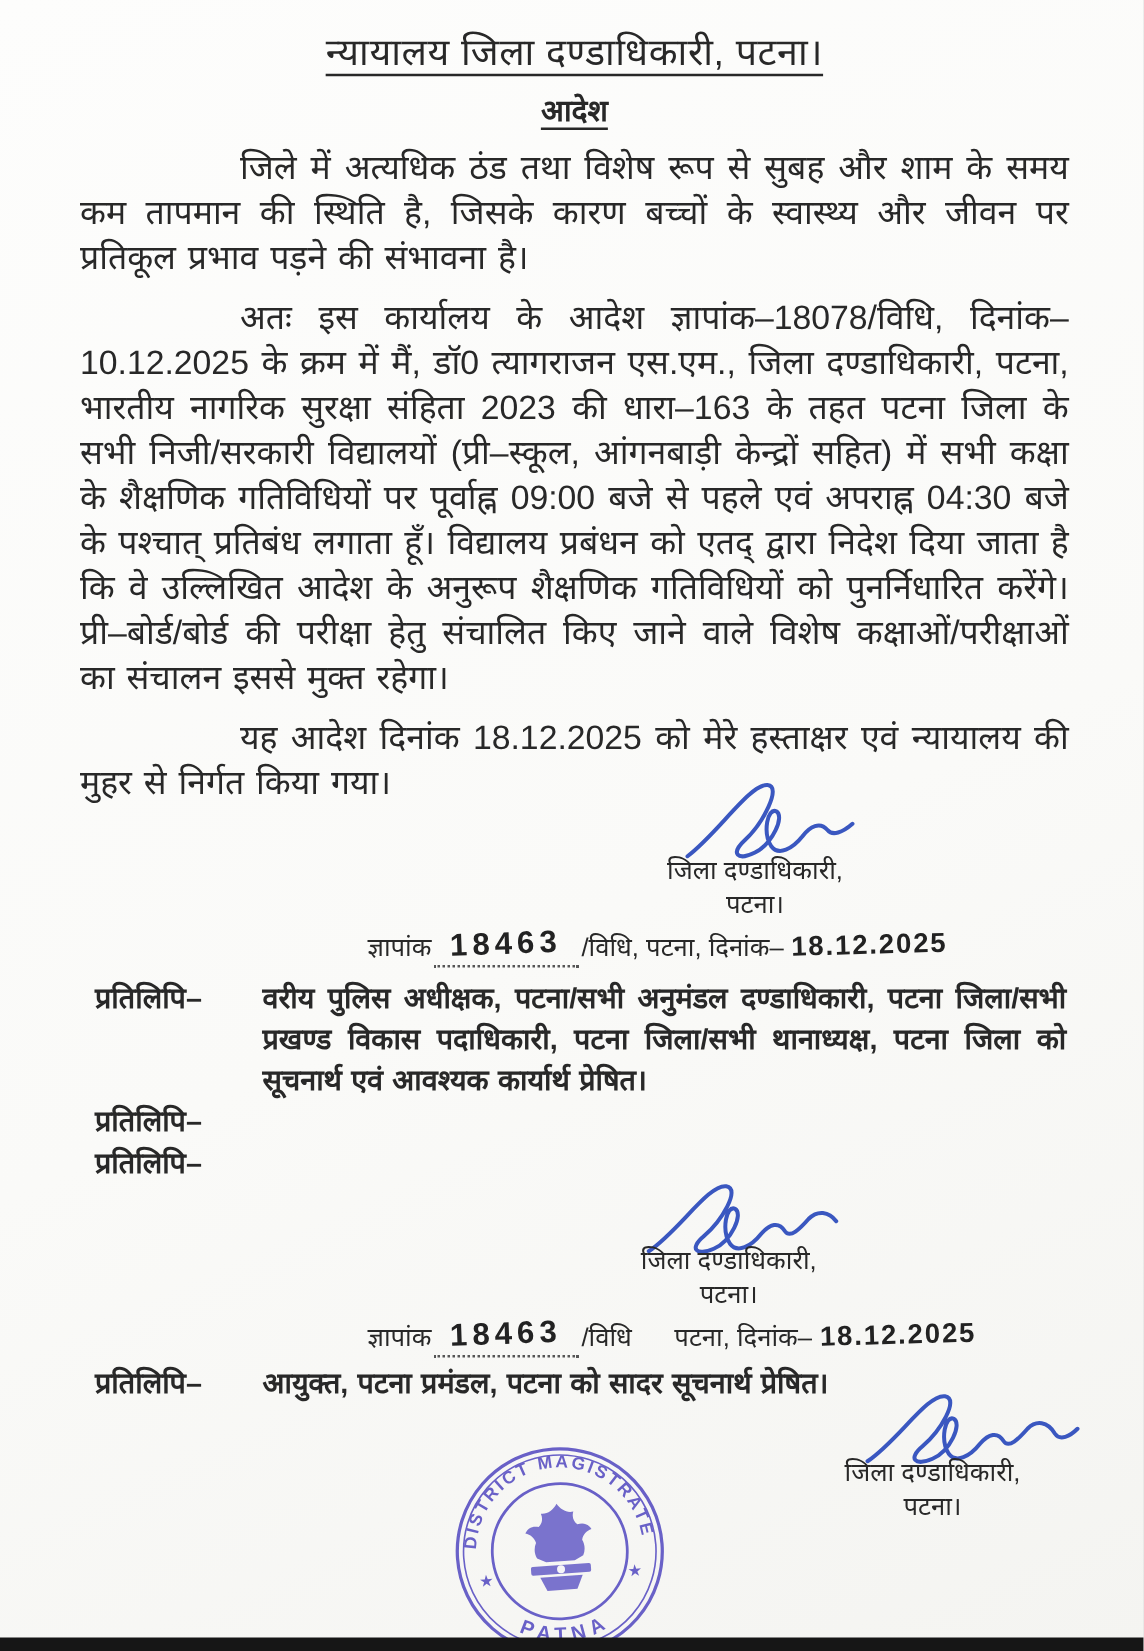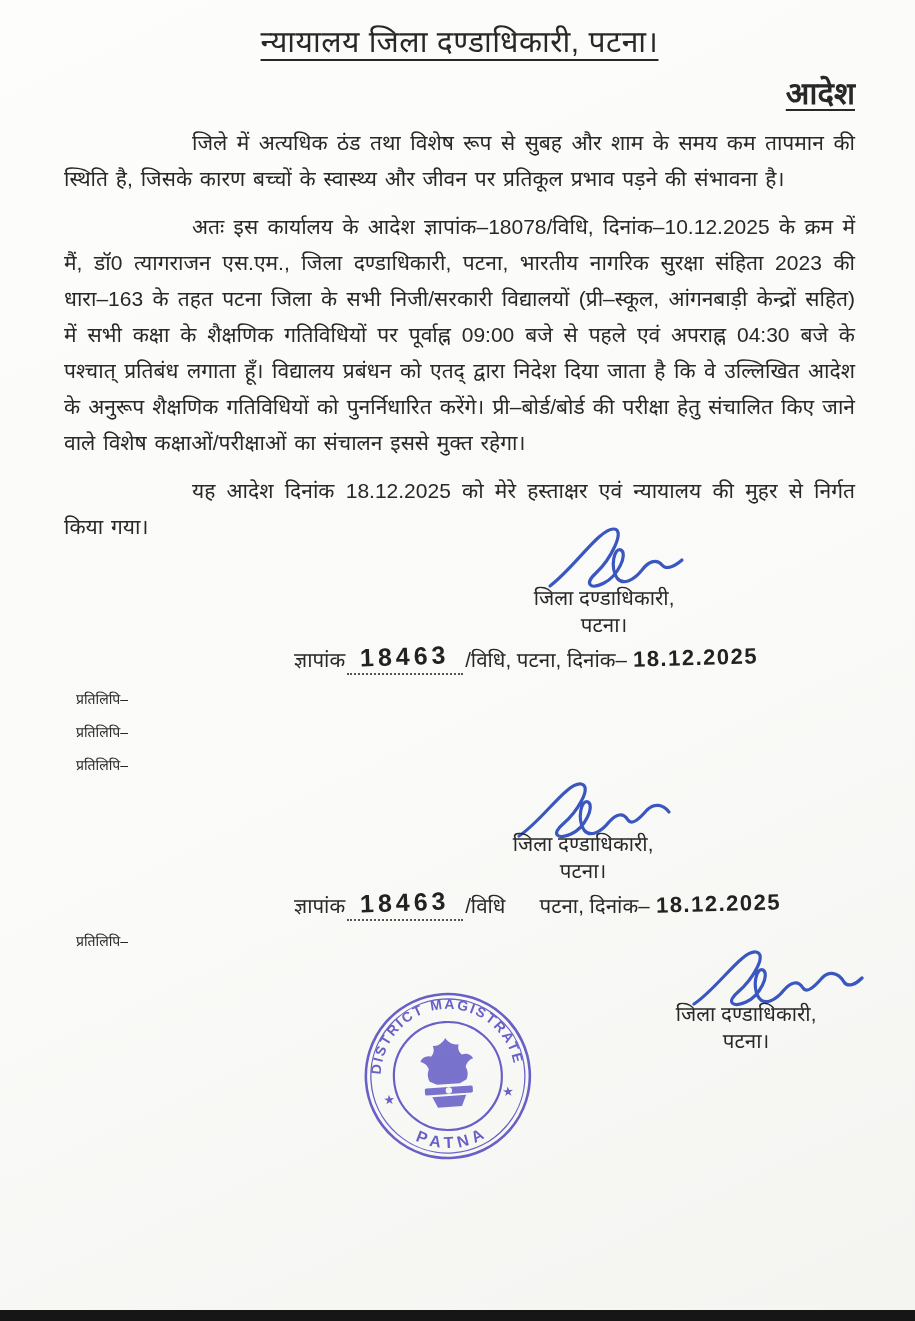--- a/index.html
+++ b/index.html
@@ -11,26 +11,26 @@
     color:#282828;
   }
   .content { padding:16px 60px 0 64px; }
 
   .title {
     text-align:center; font-size:30px; font-weight:normal; letter-spacing:0.5px;
     margin:4px 0 2px;
     text-decoration:underline; text-decoration-thickness:2px; text-underline-offset:7px;
   }
   .subtitle {
-    text-align:right; font-size:31px; font-weight:bold; margin:10px 0 10px;
+    text-align:center; font-size:24px; font-weight:bold; margin:10px 0 10px;
     text-decoration:underline; text-decoration-thickness:2px; text-underline-offset:5px;
   }
 
   .para {
-    font-size:21px; line-height:36px; text-align:justify;
+    font-size:27px; line-height:36px; text-align:justify;
     margin:12px 0 1px; text-indent:128px; word-spacing:2px;
   }
 
   
   .sigblock { text-align:center; font-size:20.5px; line-height:27px; }
   .sigblock .sig-svg { display:block; }
   .sig1 { width:310px; margin:-26px 96px 0 auto; position:relative; }
   .sig1 .sig-svg { margin:0 0 -22px 95px; }
   .sig2 { width:300px; margin:-6px 122px 0 auto; position:relative; }
   .sig2 .sig-svg { margin:0 0 -26px 80px; }
@@ -48,21 +48,21 @@
   }
   .hand-date {
     display:inline-block; font-weight:bold; color:#222;
     font-size:22px; letter-spacing:1.5px;
     transform:rotate(-1.5deg) translateY(-2px); margin-left:6px;
   }
   .memo-gap { display:inline-block; width:34px; }
 
   
   .copies { margin-top:8px; }
-  .copy-row { display:flex; font-size:14px; line-height:33px; }
+  .copy-row { display:flex; font-size:23px; line-height:33px;font-weight:bold; }
   .copy-label { flex:0 0 134px; margin-left:12px; }
   .copy-text { flex:1; text-align:justify; padding-right:2px; word-spacing:1px; }
 
   
   .tail { position:relative; height:240px; }
   .stamp-wrap { position:absolute; left:296px; top:30px; transform:rotate(-4deg); opacity:0.92; }
   .sig3 { position:absolute; left:532px; top:-16px; width:300px; text-align:center;
           font-size:20.5px; line-height:27px; }
   .sig3 .sig-svg { margin:0 0 -24px 90px; }
 
@@ -89,20 +89,21 @@
       <div>पटना।</div>
     </div>
 
     <div class="memo">
       <span>ज्ञापांक</span><span class="dotnum"><span class="hand">18463</span></span><span>/विधि, पटना, दिनांक–</span><span class="hand-date">18.12.2025</span>
     </div>
 
     <div class="copies">
       <div class="copy-row">
         <div class="copy-label">प्रतिलिपि–</div>
+        <div class="copy-text">वरीय पुलिस अधीक्षक, पटना/सभी अनुमंडल दण्डाधिकारी, पटना जिला/सभी प्रखण्ड विकास पदाधिकारी, पटना जिला/सभी थानाध्यक्ष, पटना जिला को सूचनार्थ एवं आवश्यक कार्यार्थ प्रेषित।</div>
       </div>
       <div class="copy-row">
         <div class="copy-label">प्रतिलिपि–</div>
       </div>
       <div class="copy-row">
         <div class="copy-label">प्रतिलिपि–</div>
       </div>
     </div>
 
     <div class="sigblock sig2">
@@ -112,20 +113,21 @@
       <div>जिला दण्डाधिकारी,</div>
       <div>पटना।</div>
     </div>
 
     <div class="memo">
       <span>ज्ञापांक</span><span class="dotnum"><span class="hand">18463</span></span><span>/विधि</span><span class="memo-gap"></span><span>पटना, दिनांक–</span><span class="hand-date">18.12.2025</span>
     </div>
 
     <div class="copy-row">
       <div class="copy-label">प्रतिलिपि–</div>
+      <div class="copy-text">आयुक्त, पटना प्रमंडल, पटना को सादर सूचनार्थ प्रेषित।</div>
     </div>
 
     <div class="tail">
 
       <div class="stamp-wrap">
         <svg width="176" height="176" viewBox="0 0 176 176">
           <defs>
             <path id="arcTop" d="M 24.7 110 A 67 67 0 1 1 151.3 110"></path>
             <path id="arcBot" d="M 16 88 A 72 72 0 0 0 160 88"></path>
           </defs>

